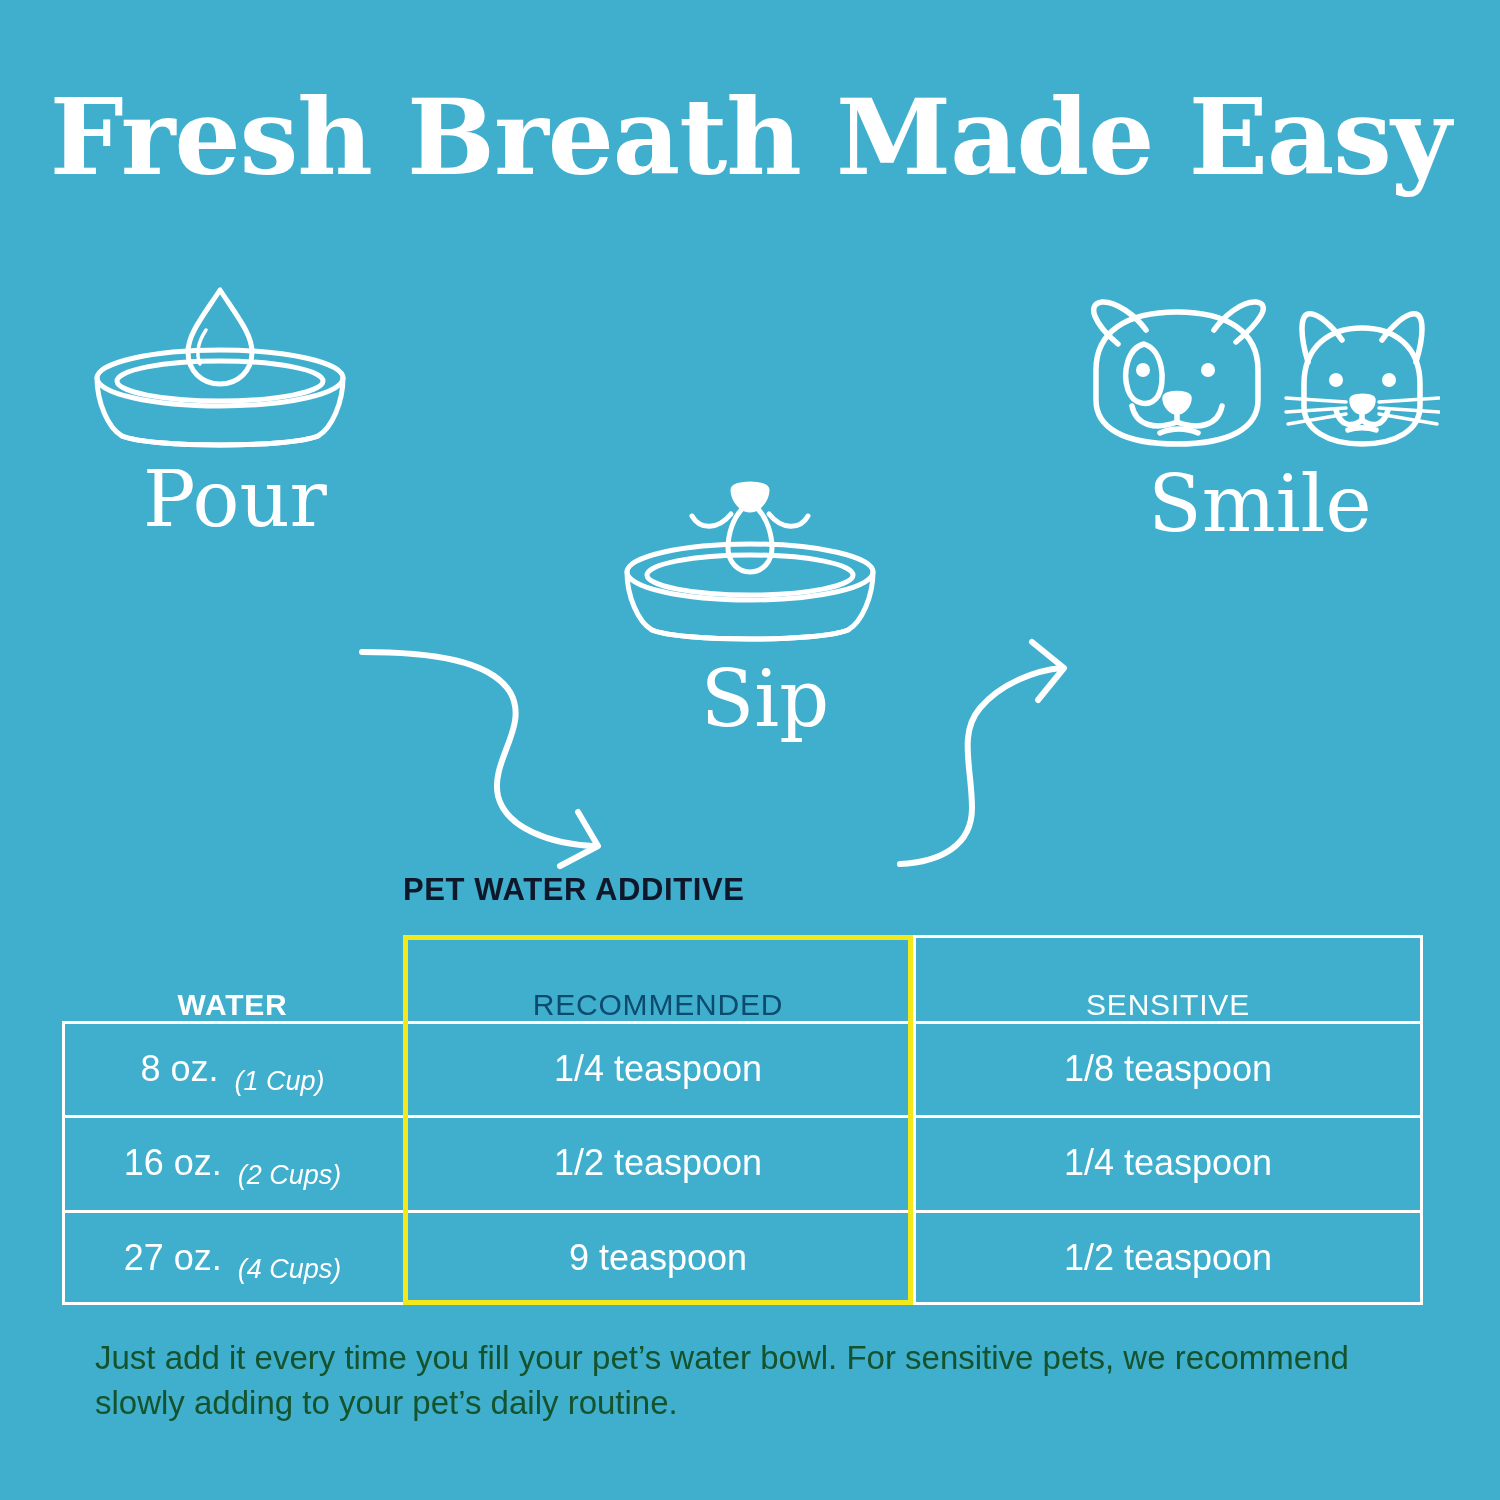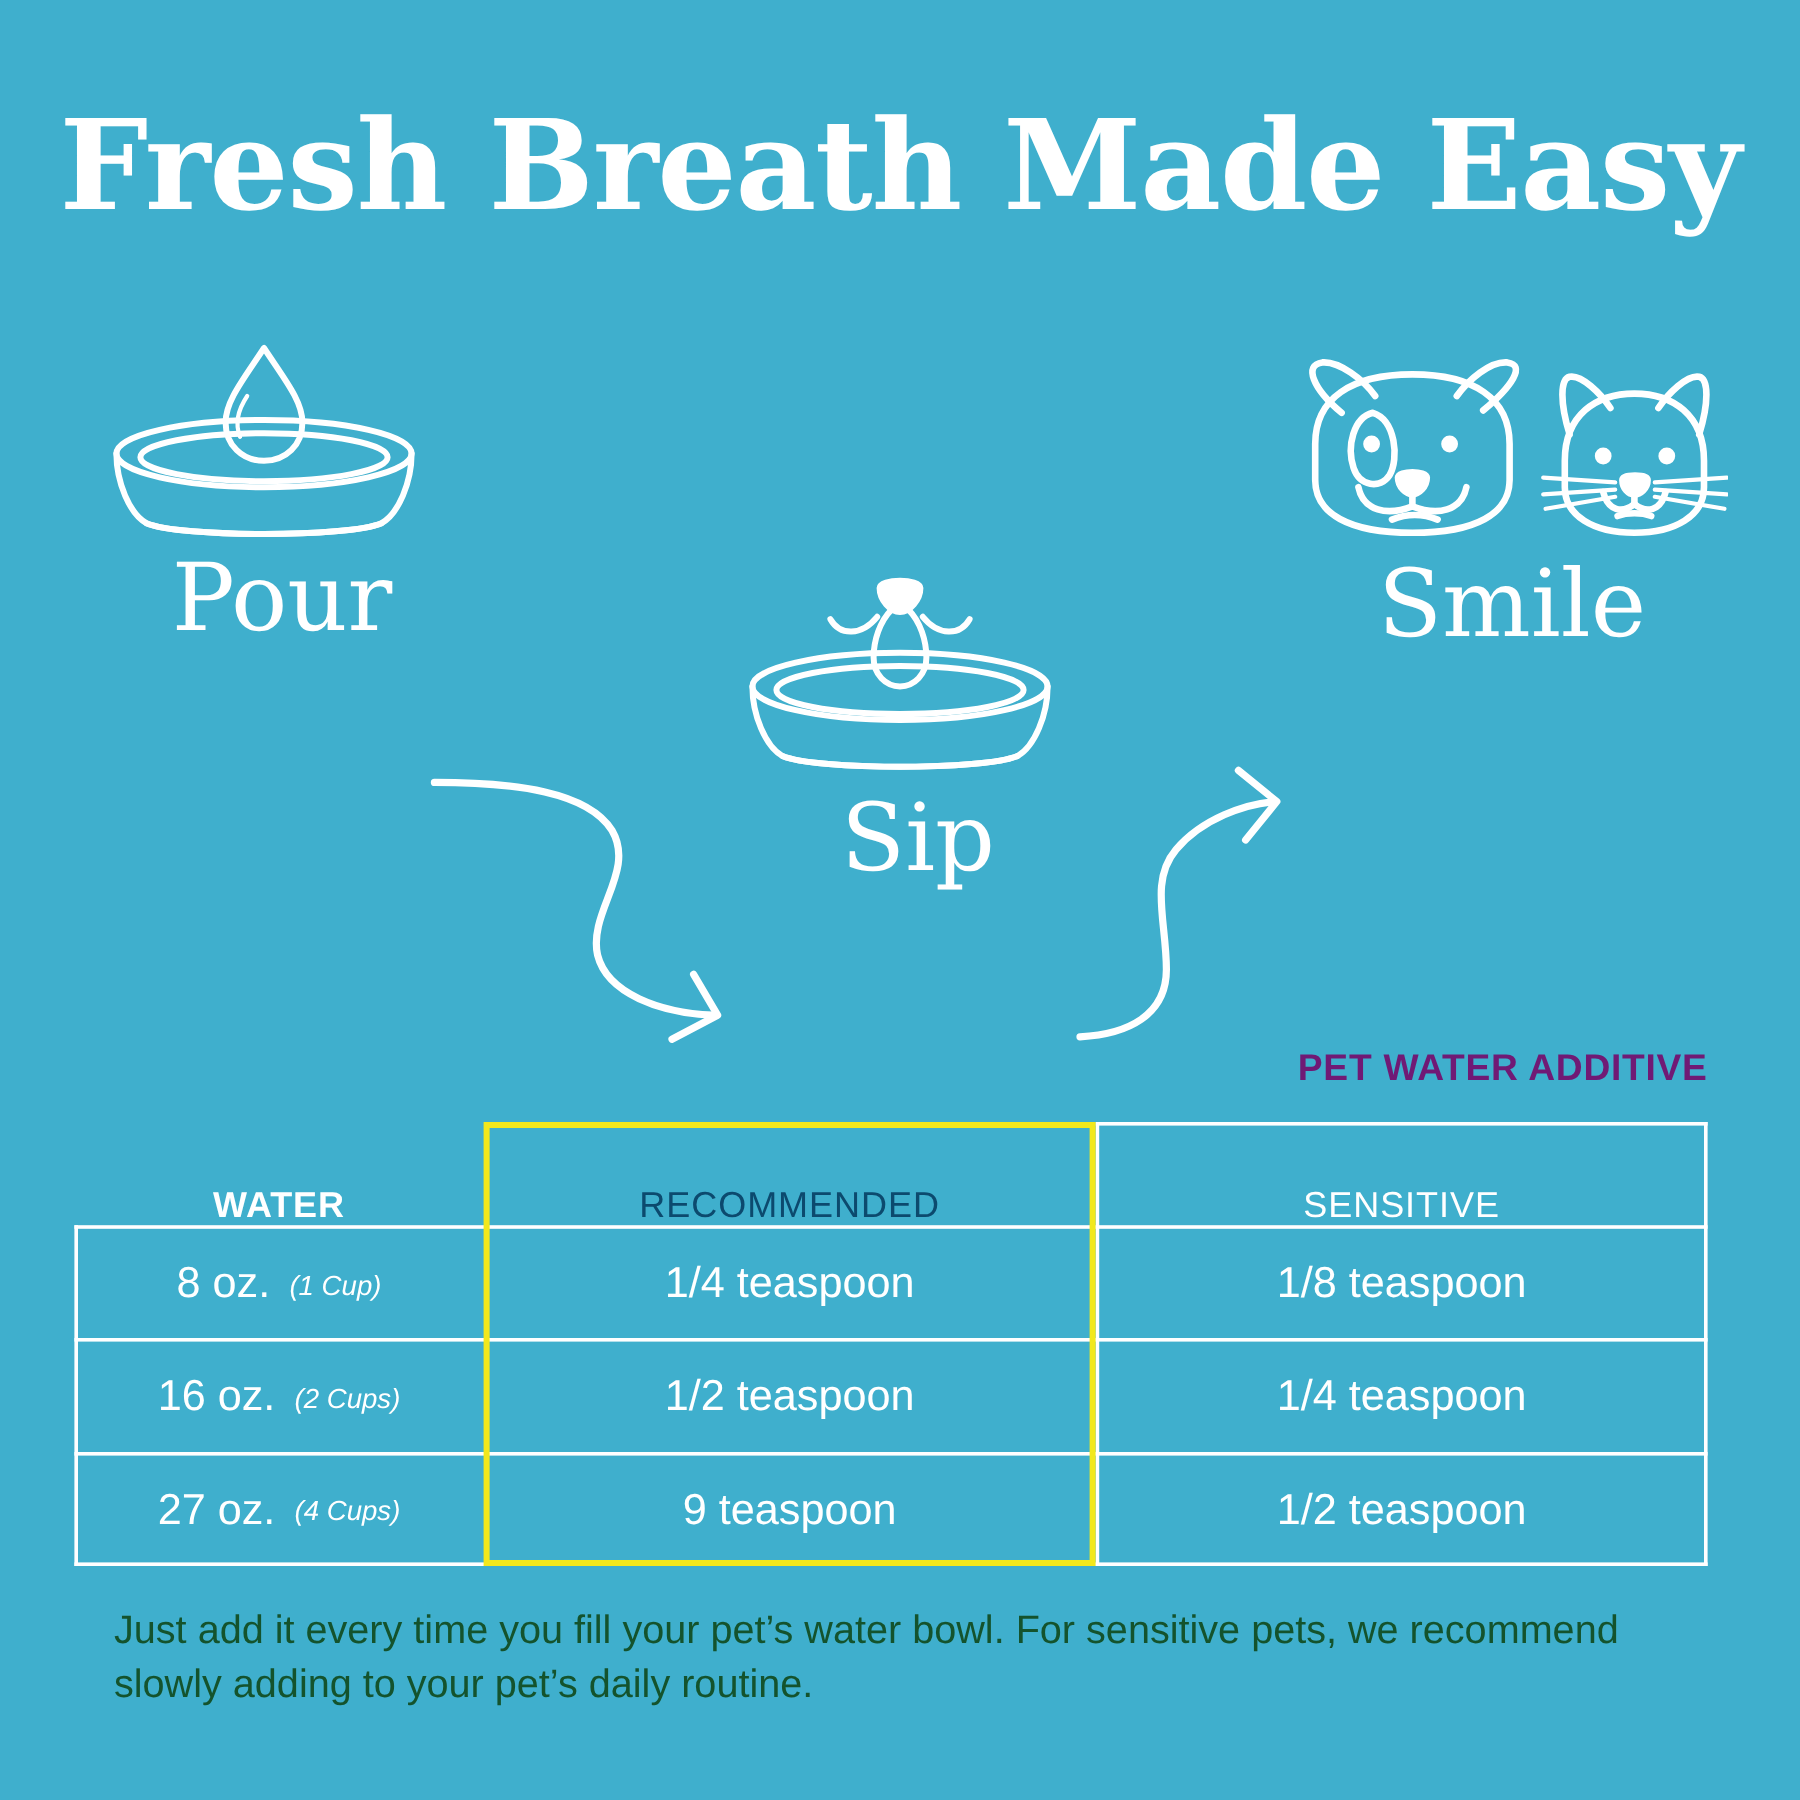--- a/index.html
+++ b/index.html
@@ -68,22 +68,22 @@
   }
   .arrow-1 { left: 350px; top: 380px; }
   .arrow-2 { left: 870px; top: 370px; }
 
   
   .additive-header {
     position: absolute;
     left: 403px;
     top: 872px;
     width: 1020px;
-    text-align: right;
-    color: #701a75;
+    text-align: left;
+    color: #0f172a;
     font-size: 31px;
     font-weight: bold;
     letter-spacing: 0.6px;
     white-space: nowrap;
   }
 
   
   .table-wrap {
     position: absolute;
     left: 62px;
@@ -145,24 +145,24 @@
     white-space: nowrap;
     box-sizing: border-box;
   }
   .td-water { width: 341px; gap: 16px; }
   .td-rec   { width: 510px; }
   .td-sens  { width: 510px; }
 
   .water-amount { font-size: 36px; }
   .water-cups {
     font-style: italic;
-    font-size: 23px;
+    font-size: 27px;
     margin-left: 0;
     position: relative;
-    top: 2px;
+    top: 12px;
   }
 
   
   .rule {
     position: absolute;
     background: #ffffff;
   }
   .rule-h { height: 3px; }
   .rule-v { width: 3px; }
 

